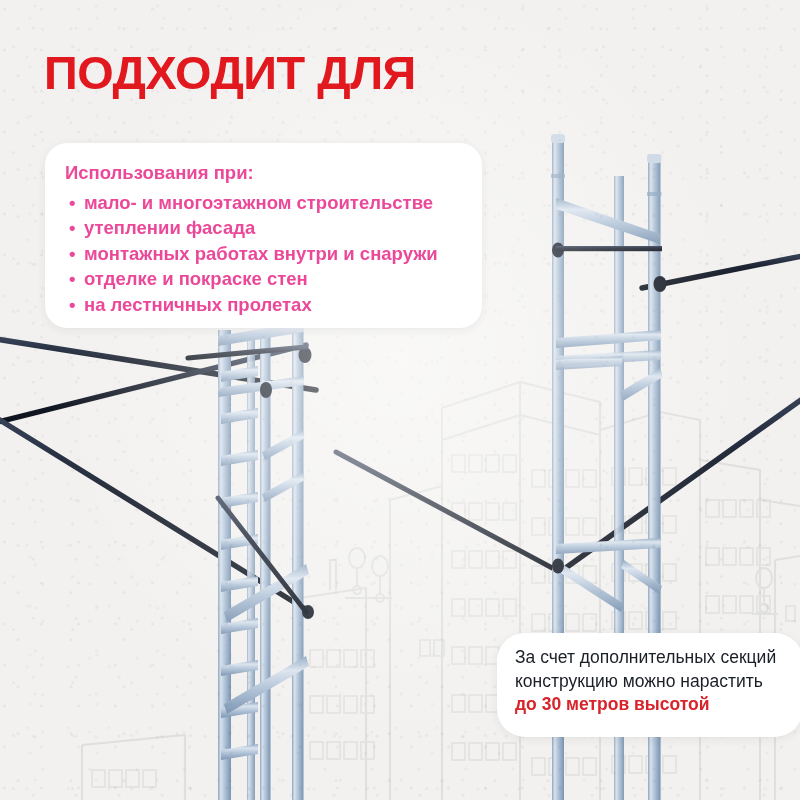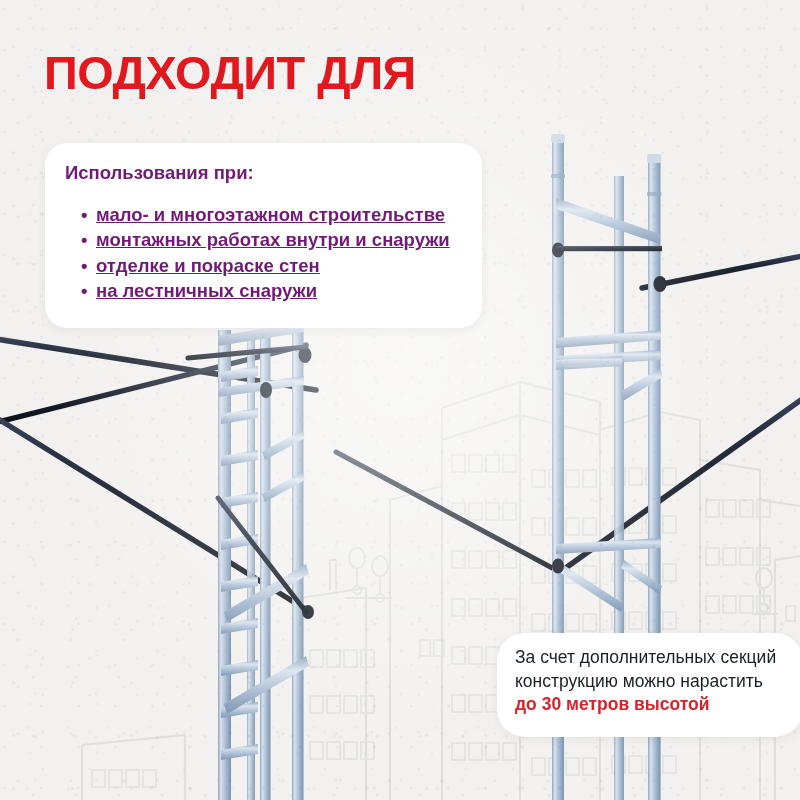--- a/index.html
+++ b/index.html
@@ -57,27 +57,27 @@
     position:absolute;
     background:#ffffff;
     border-radius:22px;
     box-shadow:0 2px 10px rgba(40,45,60,.07);
   }
   #uses-card{
     left:45px;top:143px;width:437px;height:185px;
   }
   #uses-inner{
     padding:17px 18px 0 20px;
-    color:#701a75;
+    color:#ec4899;
     font-size:18.5px;
     font-weight:bold;
     line-height:25.5px;
   }
   #uses-heading{margin:0 0 1px 0;}
-  ul.uses{list-style:none;margin:16px;padding:0;text-decoration:underline;}
+  ul.uses{list-style:none;margin:4px;padding:0;}
   ul.uses li{
     position:relative;
     padding-left:15px;
     white-space:nowrap;
   }
   ul.uses li::before{
     content:"•";
     position:absolute;left:0;top:0;
   }
 
@@ -326,23 +326,24 @@
   <div id="texture"></div>
   <div id="vignette"></div>
 
   <div id="title">ПОДХОДИТ ДЛЯ</div>
 
   <div id="uses-card" class="card">
     <div id="uses-inner">
       <div id="uses-heading">Использования при:</div>
       <ul class="uses">
         <li>мало- и многоэтажном строительстве</li>
+        <li>утеплении фасада</li>
         <li>монтажных работах внутри и снаружи</li>
         <li>отделке и покраске стен</li>
-        <li>на лестничных снаружи</li>
+        <li>на лестничных пролетах</li>
       </ul>
     </div>
   </div>
 
   <div id="height-card" class="card">
     <div id="height-inner">
       <span>За счет дополнительных</span>
       <span>секций конструкцию</span>
       <span>можно нарастить </span><span class="hl">до 30</span>
       <span class="hl">метров высотой</span>

